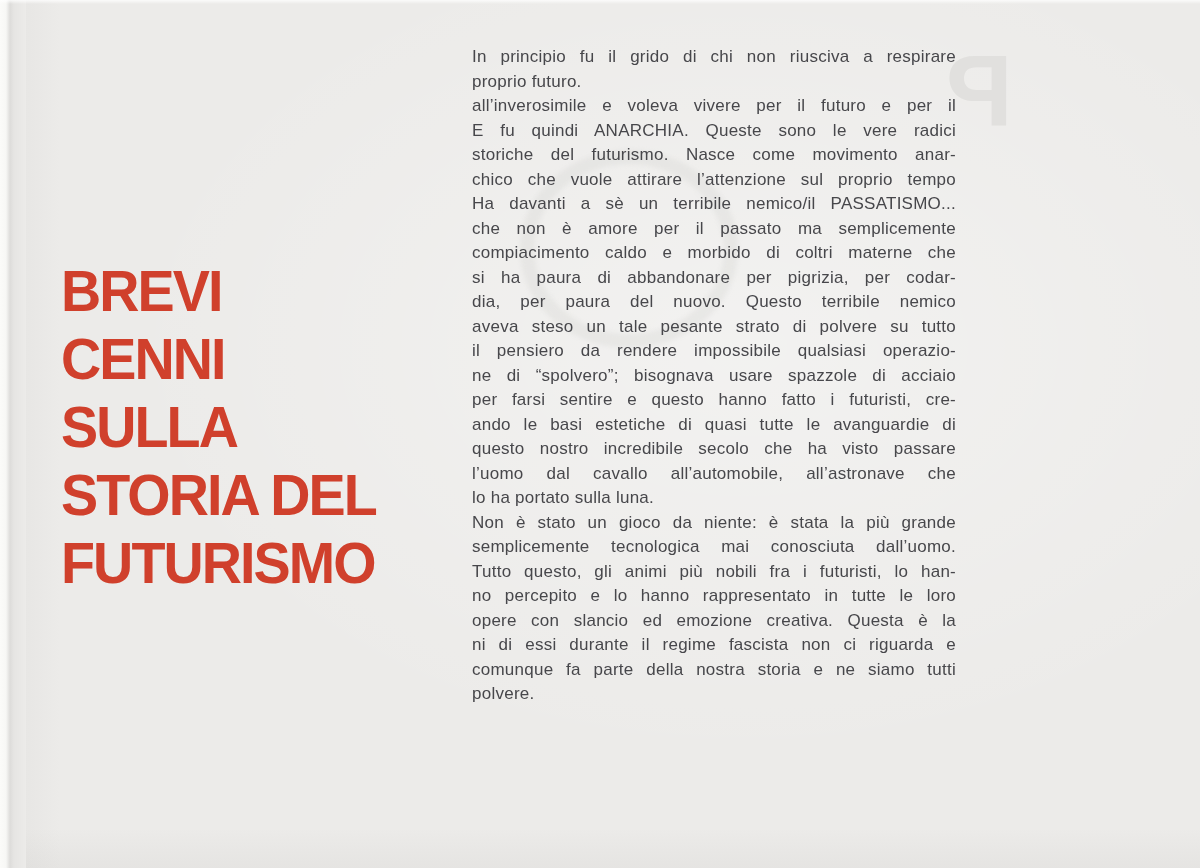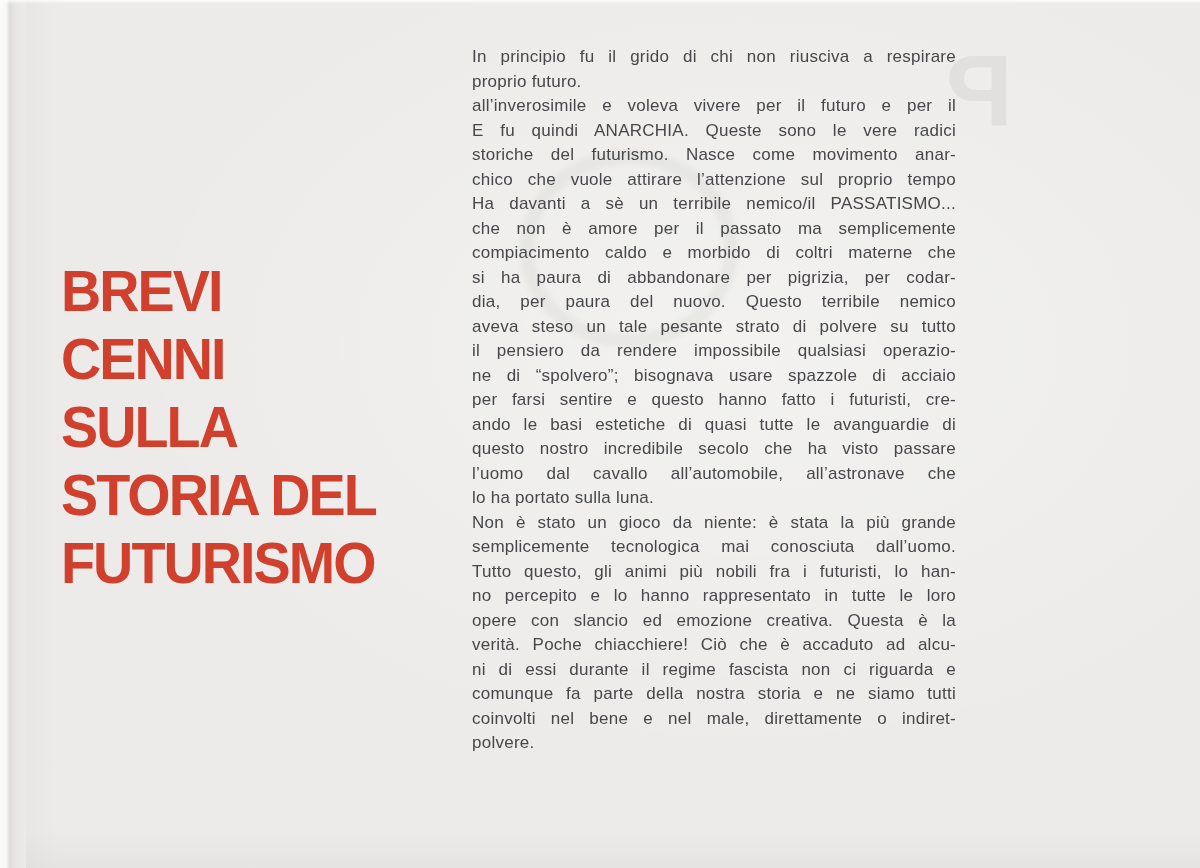--- a/index.html
+++ b/index.html
@@ -134,20 +134,18 @@
         <div class="line">questo nostro incredibile secolo che ha visto passare</div>
         <div class="line">l’uomo dal cavallo all’automobile, all’astronave che</div>
         <div class="line last">lo ha portato sulla luna.</div>
       </div>
       <div class="paragraph">
         <div class="line">Non è stato un gioco da niente: è stata la più grande</div>
         <div class="line">semplicemente tecnologica mai conosciuta dall’uomo.</div>
         <div class="line">Tutto questo, gli animi più nobili fra i futuristi, lo han-</div>
         <div class="line">no percepito e lo hanno rappresentato in tutte le loro</div>
         <div class="line">opere con slancio ed emozione creativa. Questa è la</div>
-        <div class="line">verità. Poche chiacchiere! Ciò che è accaduto ad alcu-</div>
         <div class="line">ni di essi durante il regime fascista non ci riguarda e</div>
         <div class="line">comunque fa parte della nostra storia e ne siamo tutti</div>
-        <div class="line">coinvolti nel bene e nel male, direttamente o indiret-</div>
         <div class="line last">polvere.</div>
       </div>
     </div>
 </div>
 
 </body></html>

